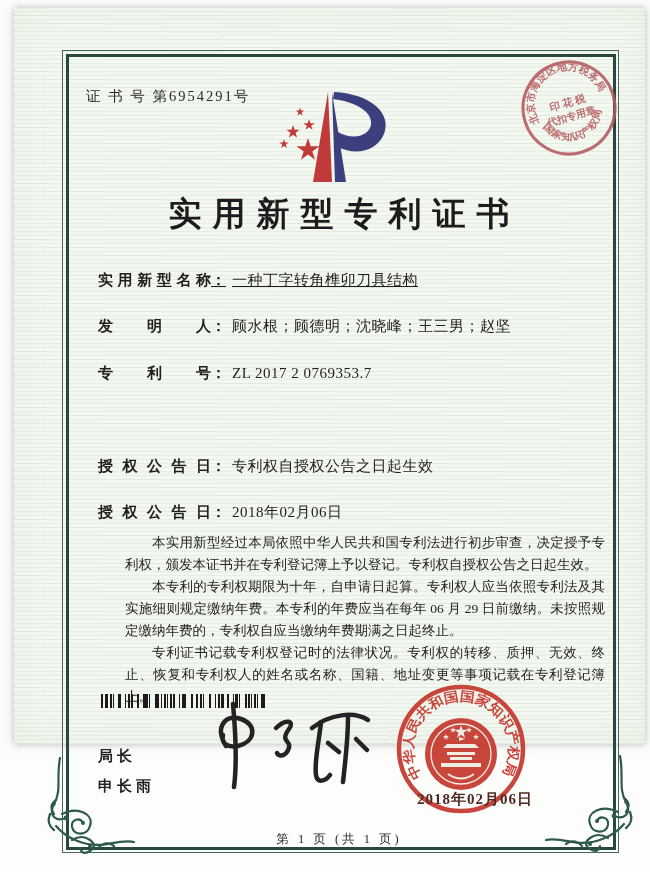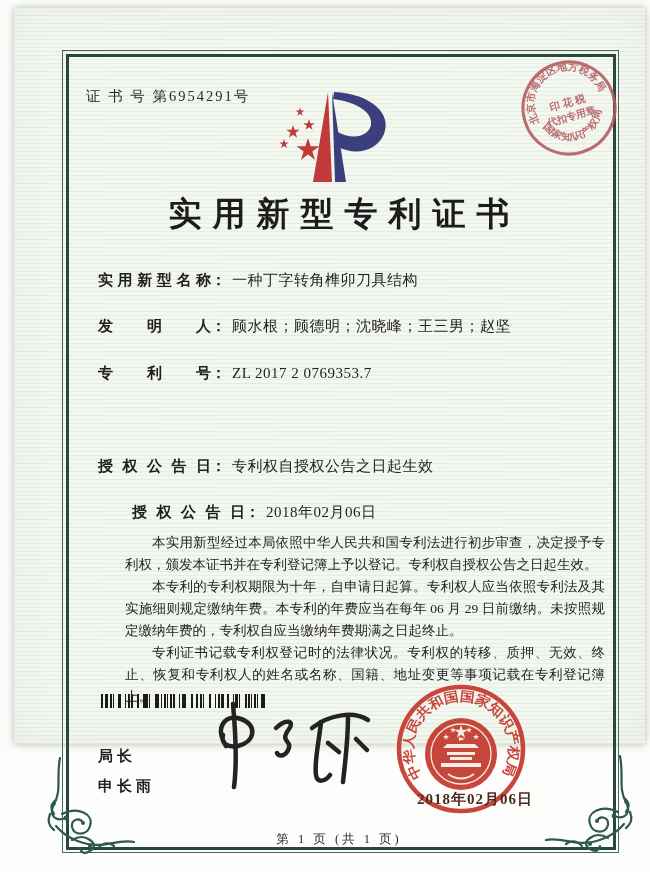--- a/index.html
+++ b/index.html
@@ -16,22 +16,22 @@
     border:1.5px solid #47685e; }
   .frame-inner { position:absolute; inset:2.5px; border:3px solid #28473f; }
   .cert-number { position:absolute; left:72px; top:79px; font-size:14.5px; color:#2a2a2a; letter-spacing:2px; }
   .logo { position:absolute; left:258px; top:76px; }
   .title { position:absolute; left:0; top:184px; width:650px; text-align:center;
     font-size:33px; font-weight:bold; color:#1c1c1c; letter-spacing:11px; text-indent:11px; }
   .field-row { position:absolute; left:84px; font-size:15px; color:#1e1e1e; white-space:nowrap; }
   .field-label { display:inline-block; width:113px; text-align:justify; text-align-last:justify; font-weight:600; }
   .field-colon { font-weight:600; margin-right:6px; }
   .field-value { letter-spacing:0.5px; }
-  .row-0 { top:263px; } .row-1 { top:309px; } .row-2 { top:356px; }
-  .row-3 { top:402px; } .row-4 { top:449px; } .row-5 { top:495px;margin-left:34px; }
+  .row-0 { top:263px;text-decoration:underline; } .row-1 { top:309px; } .row-2 { top:356px; }
+  .row-3 { top:402px; } .row-4 { top:449px; } .row-5 { top:495px; }
   .body-text { position:absolute; left:84px; top:524px; width:507px;
     font-size:13.5px; line-height:22px; color:#242424; text-align:justify; }
   .body-text p { text-indent:2em;margin-left:27px; }
   .barcode { position:absolute; left:87px; top:686px; width:164px; height:14px;
     background:
       repeating-linear-gradient(90deg,#1b1b1b 0 1px,transparent 1px 6px),
       repeating-linear-gradient(90deg,#1b1b1b 0 2px,transparent 2px 9px),
       repeating-linear-gradient(90deg,transparent 0 4px,#1b1b1b 4px 6px,transparent 6px 13px); }
   .signer { position:absolute; left:84px; top:733px; font-family:"Liberation Sans","DejaVu Sans",sans-serif;
     font-size:15px; font-weight:700; color:#222; letter-spacing:4px; line-height:30px; }

